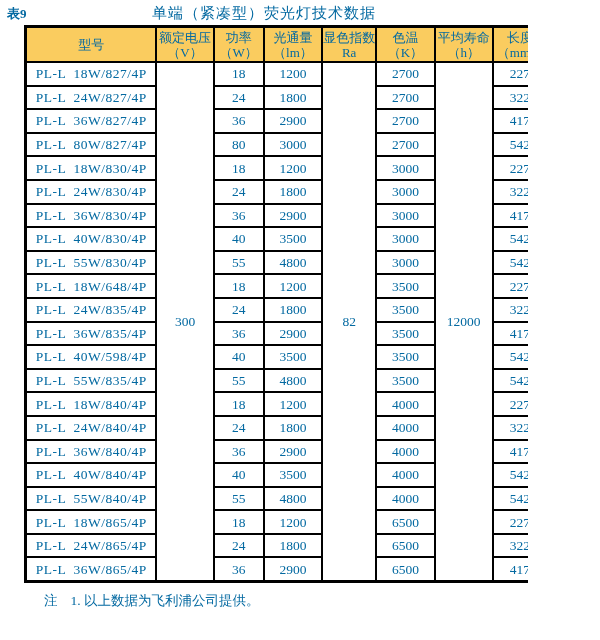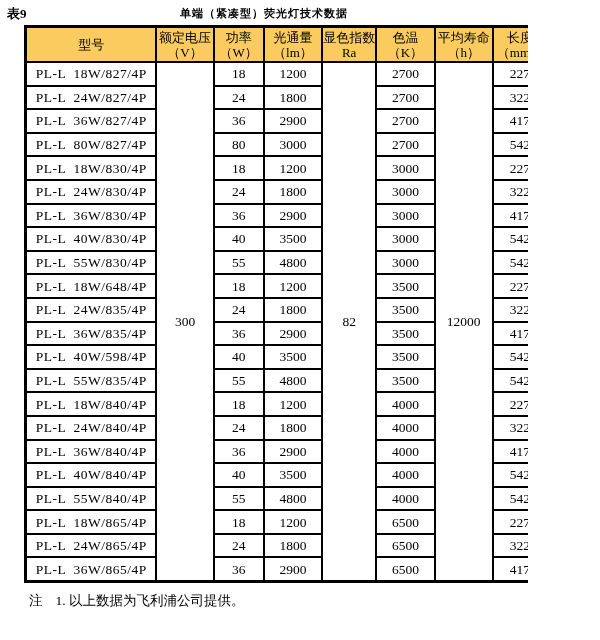--- a/index.html
+++ b/index.html
@@ -1,28 +1,28 @@
 <!DOCTYPE html>
 <html><head>
 <meta charset="utf-8">
 <style>
   html,body{margin:0;padding:0;background:#ffffff;}
   .page{
     width:528px;height:640px;background:#ffffff;overflow:hidden;
-    font-family:"Liberation Serif","DejaVu Serif",serif;color:#000000;
+    font-family:"Liberation Serif","DejaVu Serif",serif;color:#0369a1;
     position:relative;
   }
   .title-row{
     position:relative;height:23px;line-height:23px;margin-top:2px;
   }
   .table-label{
     position:absolute;left:7px;top:0;font-weight:bold;font-size:13px;
   }
   .page-title{
-    display:block;text-align:center;font-weight:bold;font-size:11px;
+    display:block;text-align:center;font-weight:normal;font-size:15px;
     letter-spacing:1px;
   }
   table.spec{
     border-collapse:collapse;table-layout:fixed;
     margin-left:24px;width:587px;
     border:3px solid #000;
   }
   table.spec th, table.spec td{
     border:2px solid #000;
     text-align:center;vertical-align:middle;
@@ -31,21 +31,21 @@
   table.spec thead th{
     background:#facc5f;
     font-weight:normal;font-size:13px;line-height:15px;height:33px;
   }
   table.spec thead th div:empty{display:none;}
   table.spec td{
     font-size:13.5px;height:21.6px;line-height:21px;background:#ffffff;
   }
   td.model{white-space:pre;letter-spacing:0.5px;}
   .notes{
-    margin-top:6px;padding-left:29px;font-size:13.5px;line-height:23px;
+    margin-top:6px;padding-left:44px;font-size:13.5px;line-height:23px;
   }
   .note-label{margin-right:13px;}
   .note-line-2{margin-left:33px;}
 </style>
 </head>
 <body>
 
 <div class="page">
 
   <div class="title-row">

